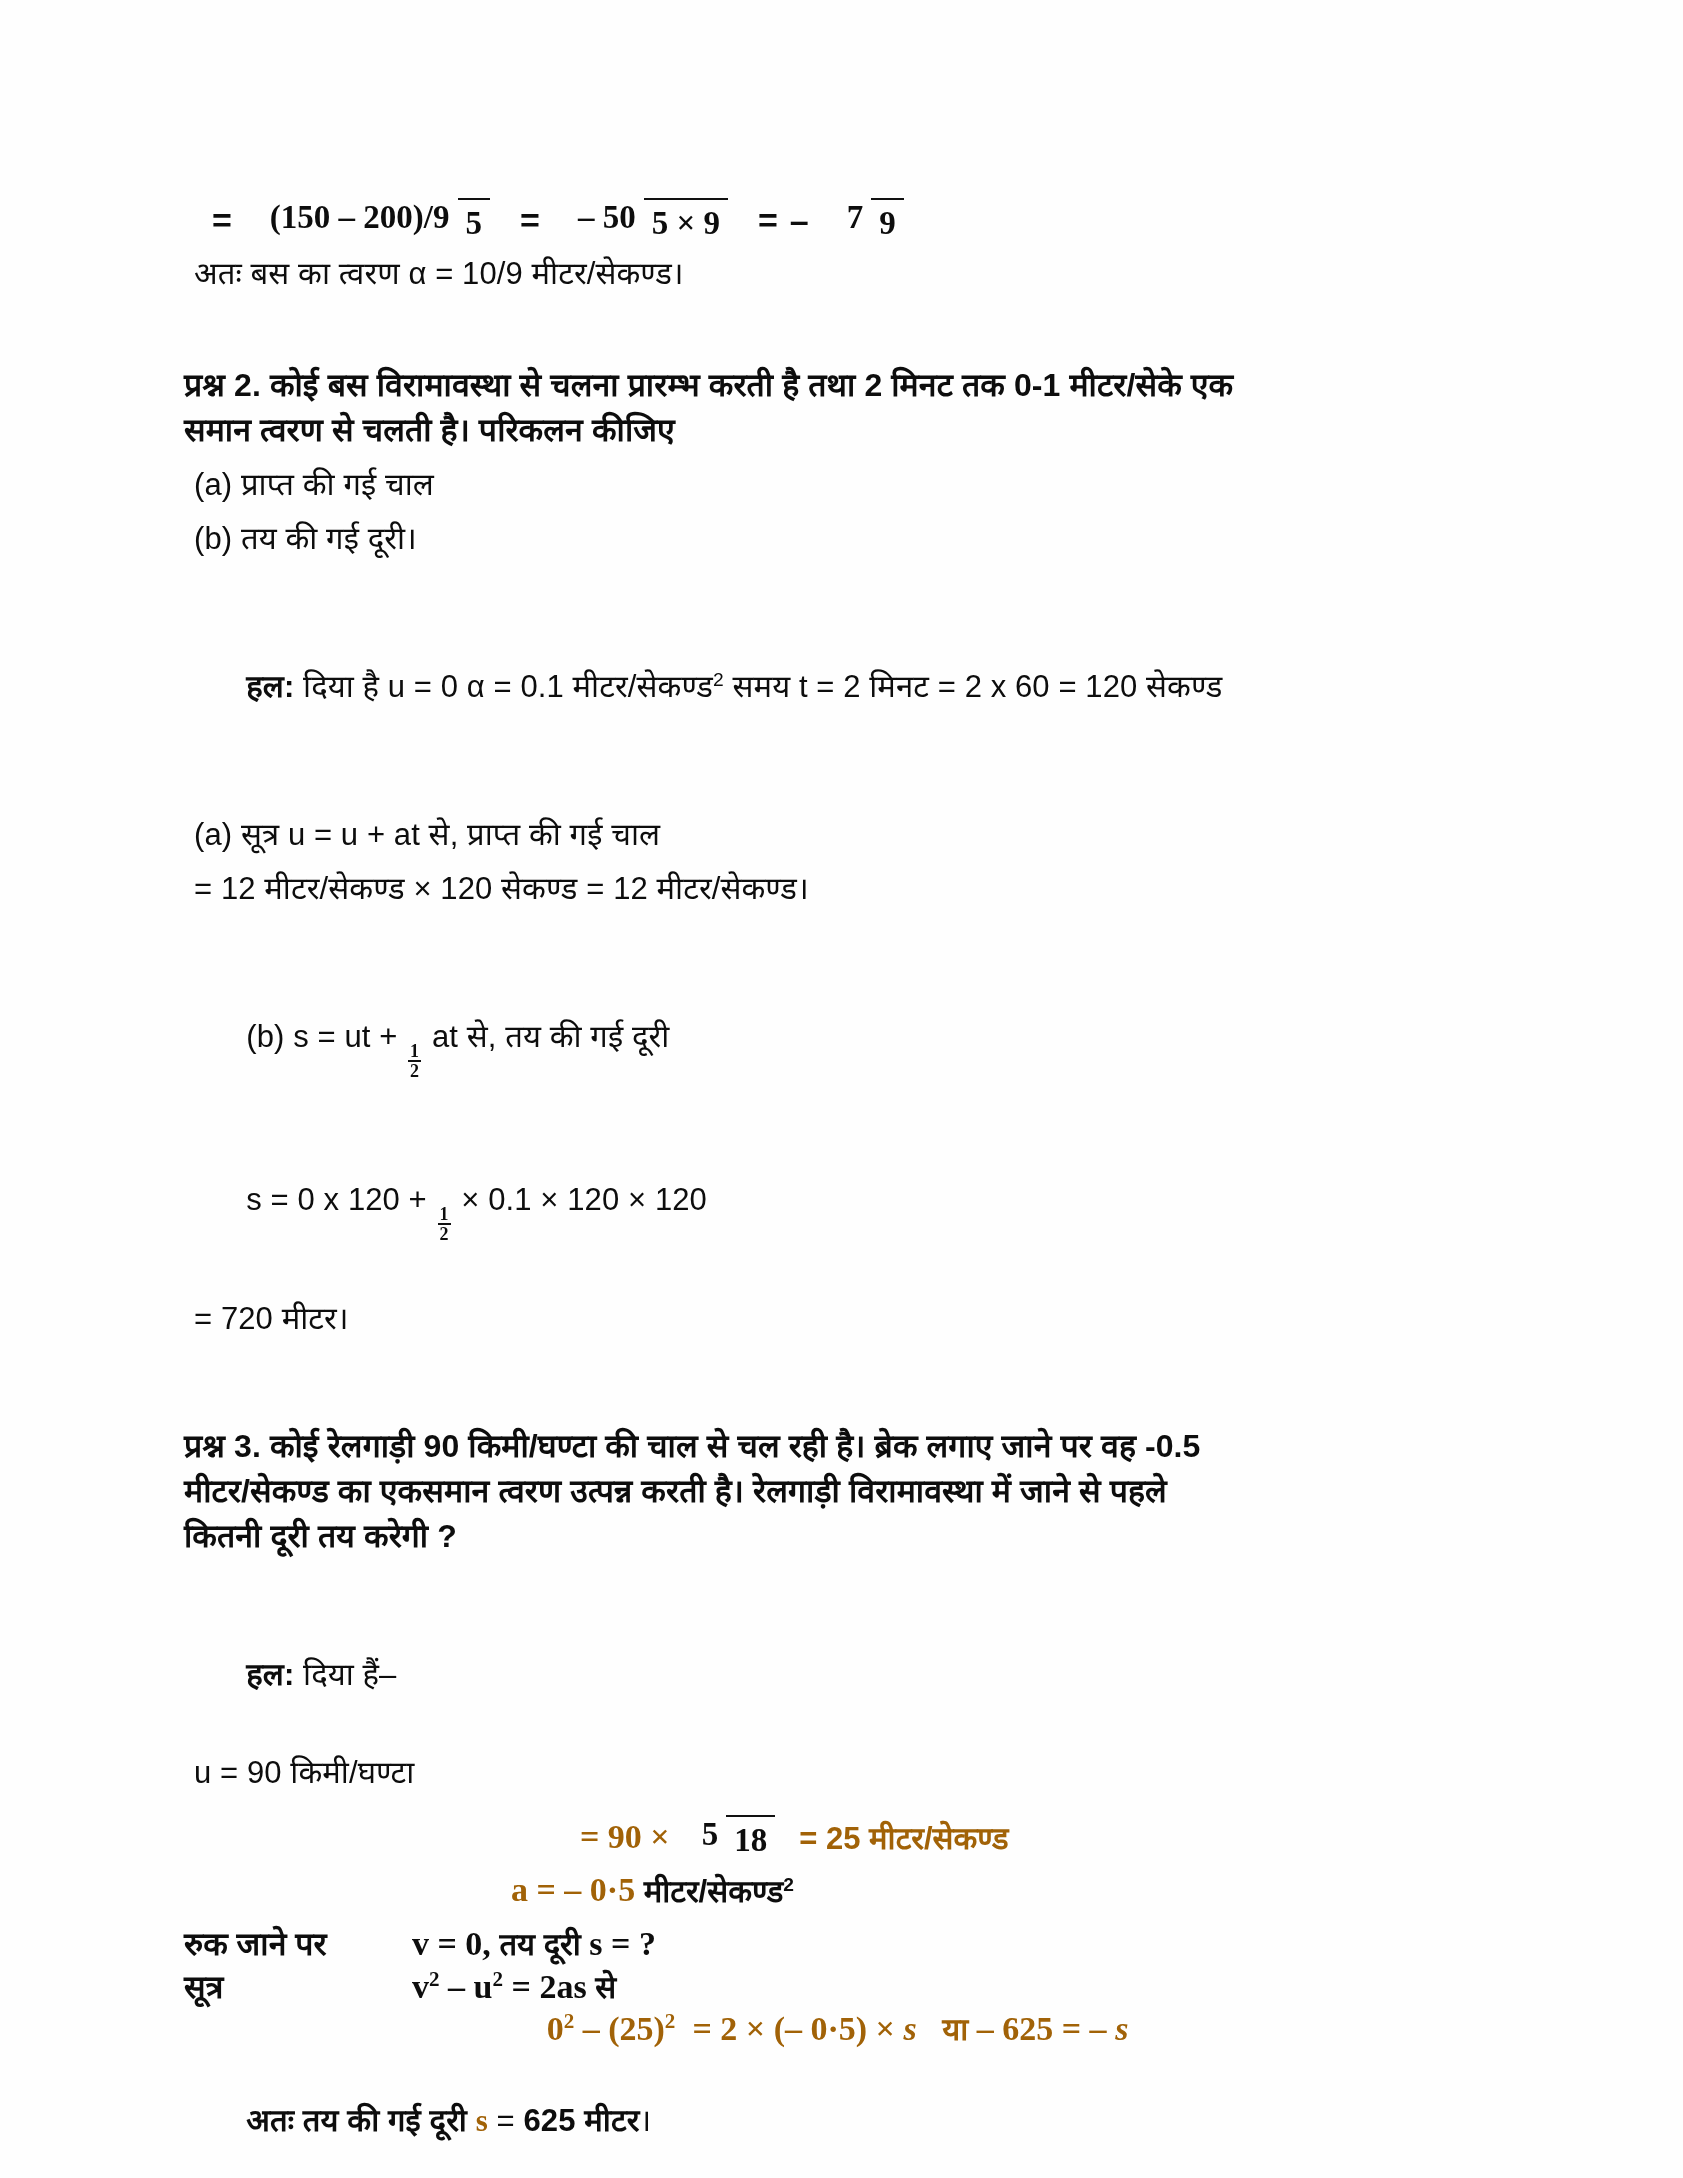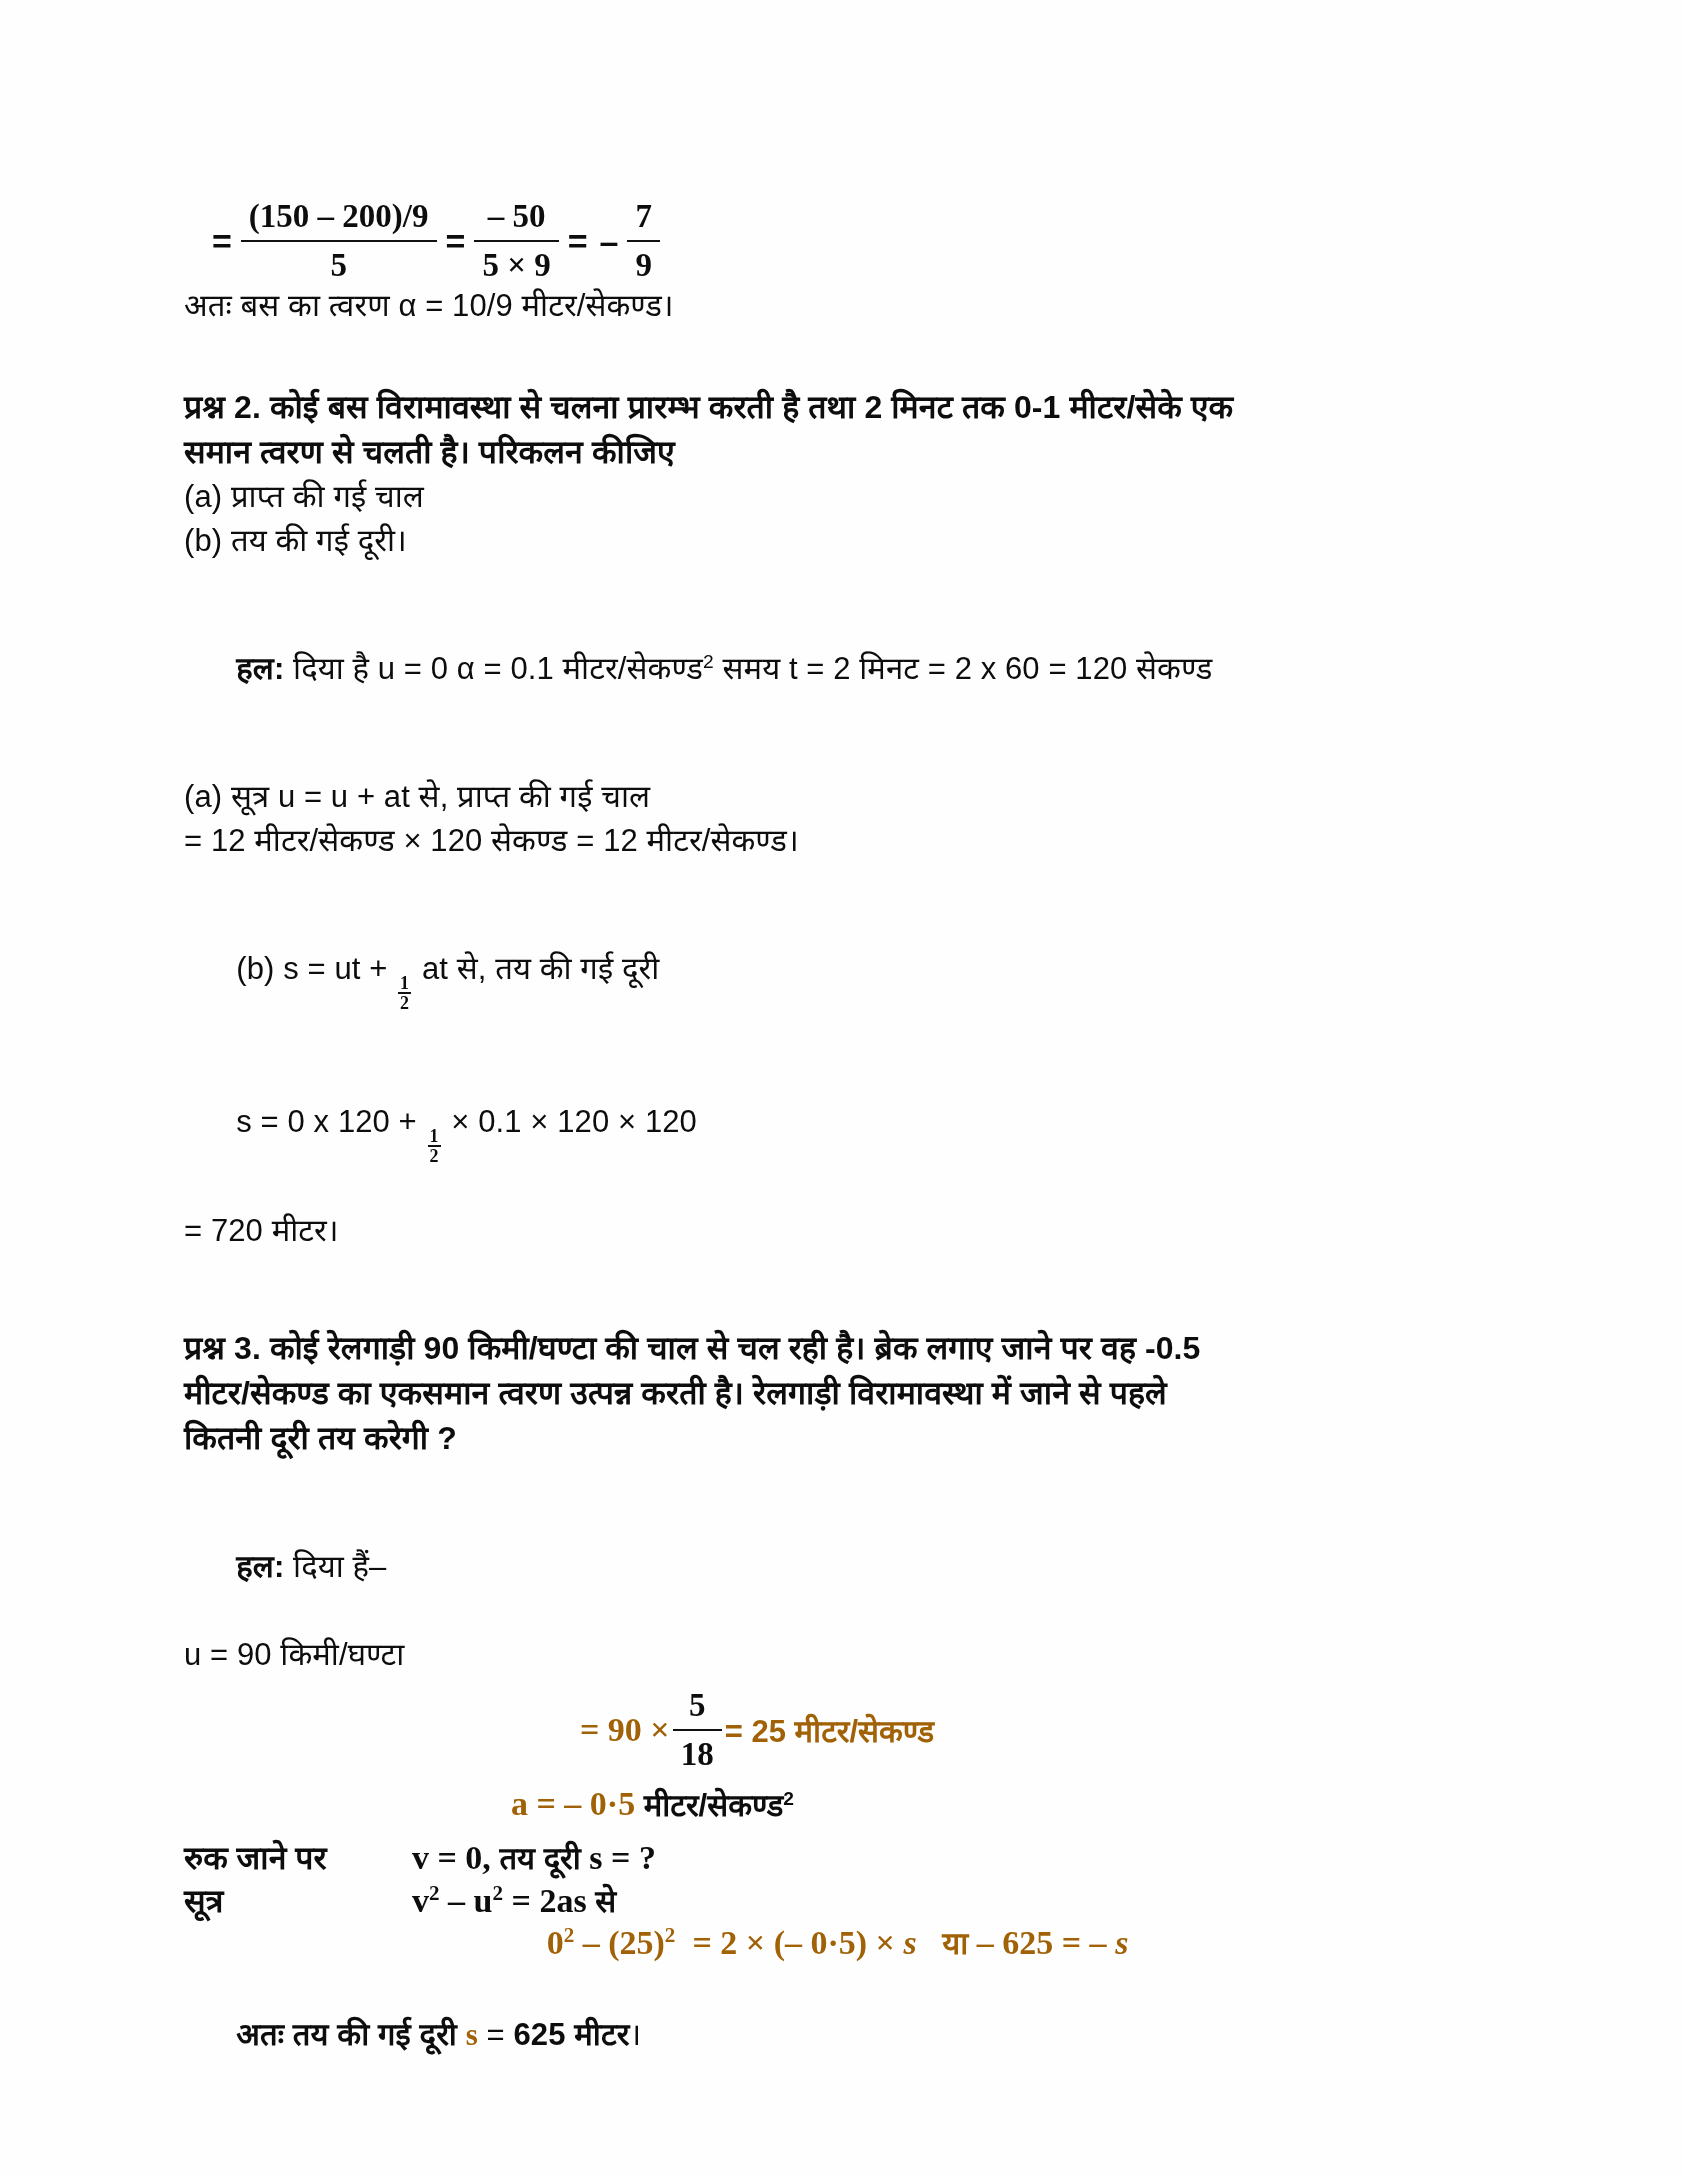--- a/index.html
+++ b/index.html
@@ -30,21 +30,21 @@
   }
 
   
   .line {
     font-size: 31px;
     line-height: 1.42;
     letter-spacing: 0.1px;
     white-space: pre-wrap;
   }
   .para {
-    margin: 0;
+    margin: 10px;
   }
   .qhead {
     font-size: 32px;
     font-weight: bold;
     line-height: 1.40;
     letter-spacing: 0.1px;
   }
   .bold { font-weight: bold; }
 
   .gap-xs { height: 10px; }
@@ -78,24 +78,23 @@
   .math .it { font-style: italic; }
 
   .eqrow {
     display: flex;
     align-items: center;
     font-family: "Liberation Serif", "DejaVu Serif", serif;
   }
 
   .bigfrac {
     display: inline-flex;
-    flex-direction: column;
     align-items: center;
     justify-content: center;
-    margin: 0 3px;
+    margin: 0 24px;
     font-family: "Liberation Serif", "DejaVu Serif", serif;
     font-weight: bold;
   }
   .bigfrac .num {
     font-size: 33px;
     padding: 0 8px 5px 8px;
     white-space: nowrap;
   }
   .bigfrac .den {
     font-size: 33px;

